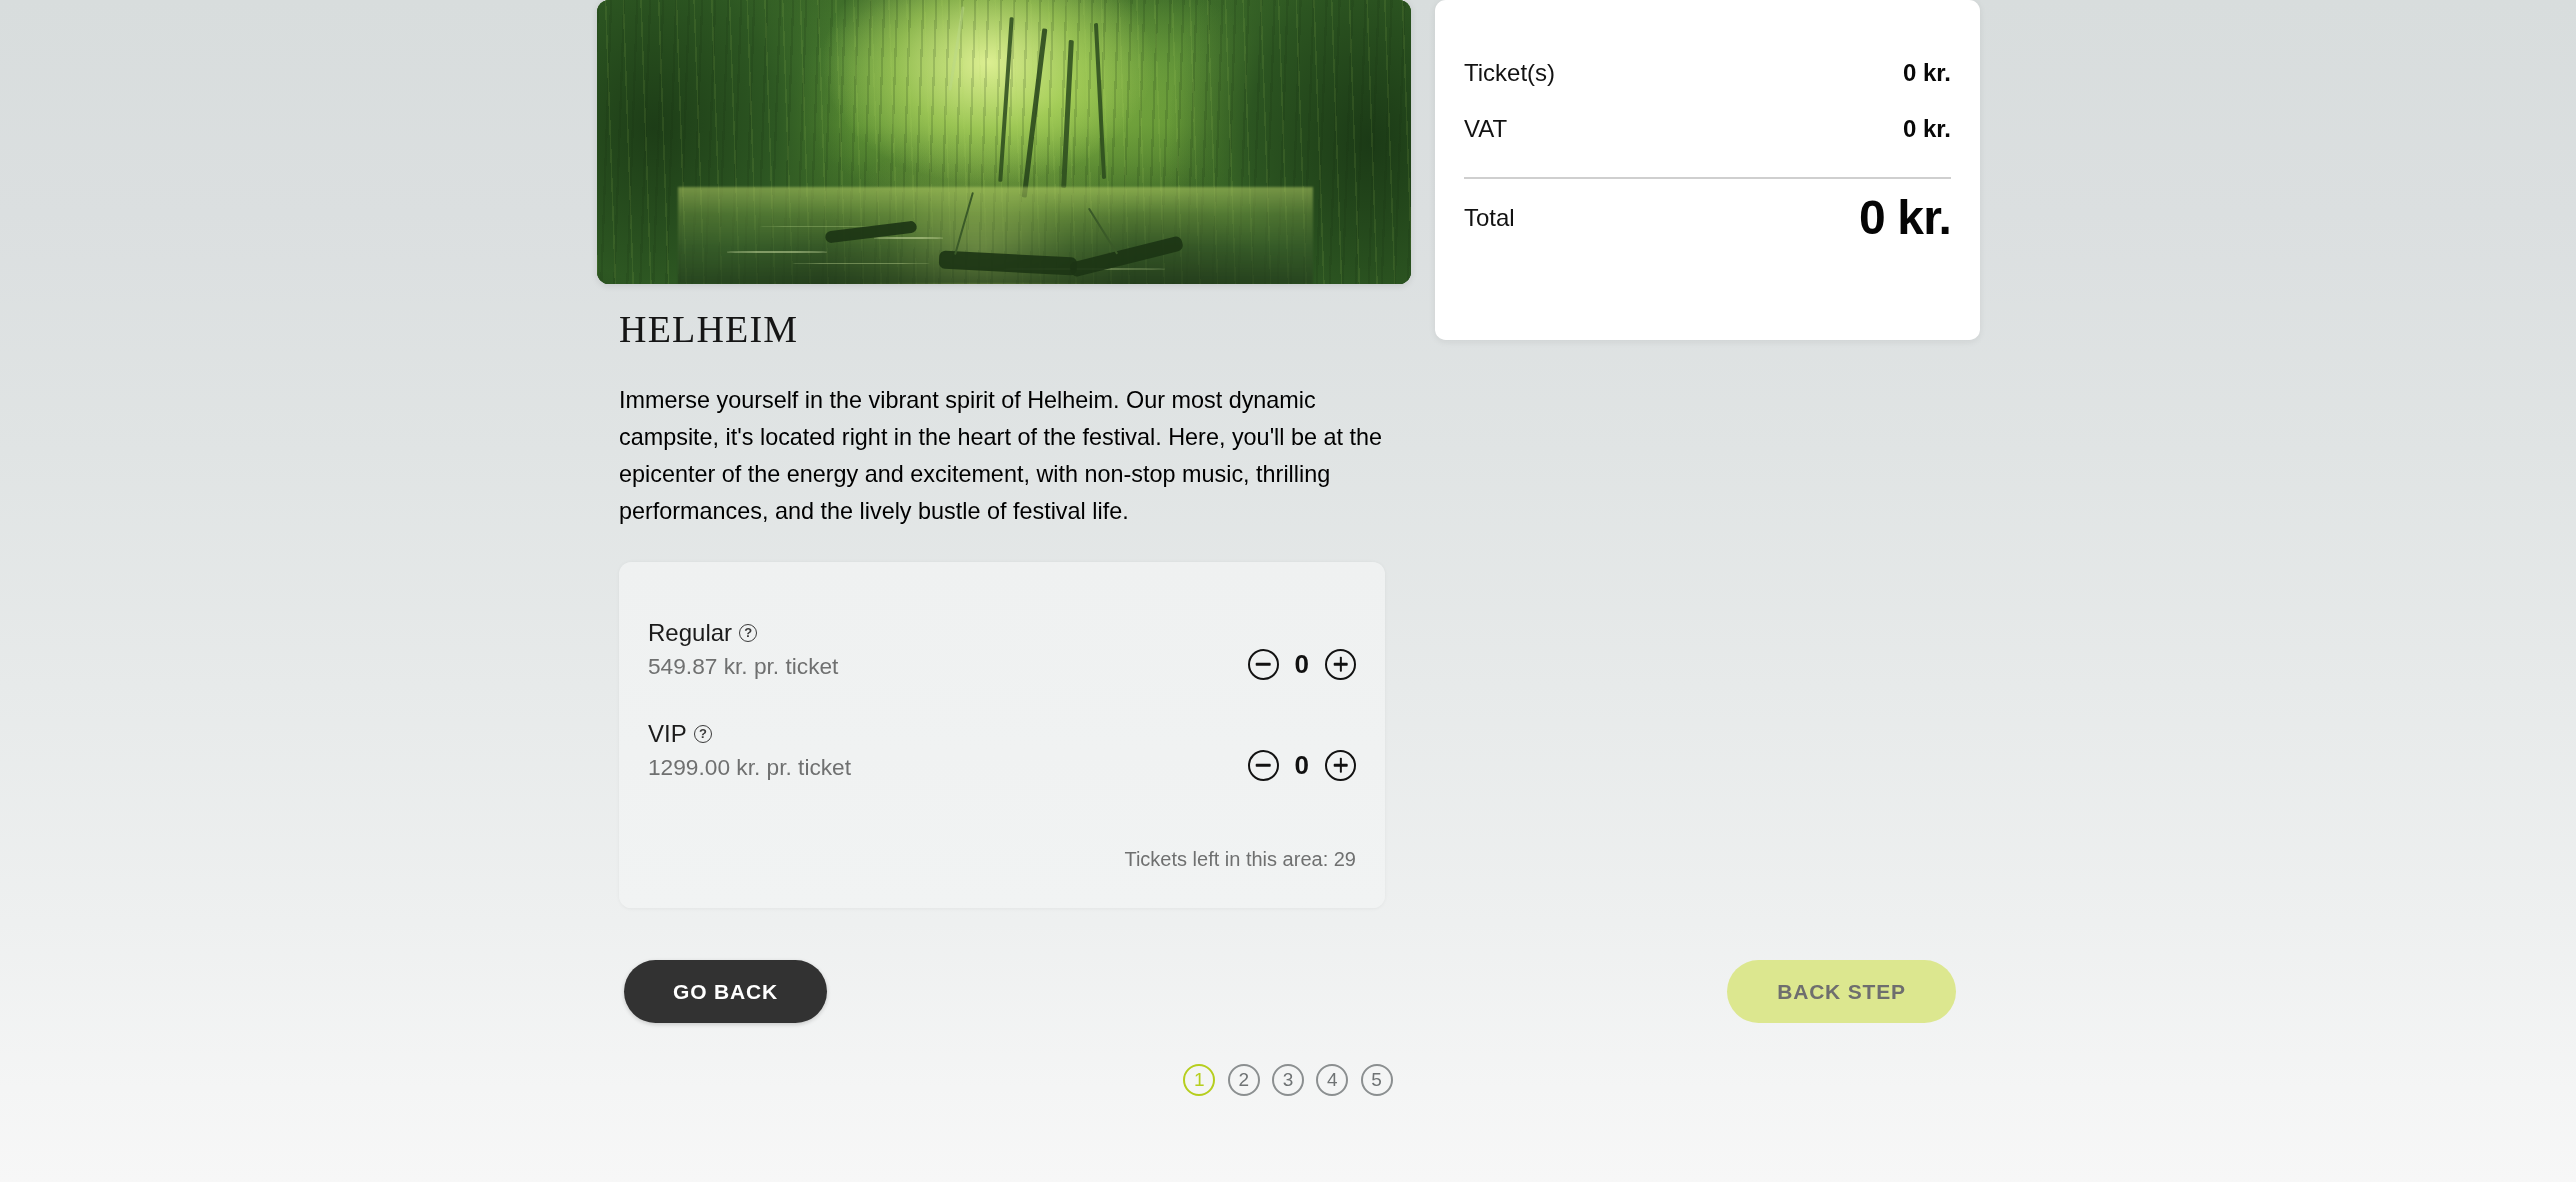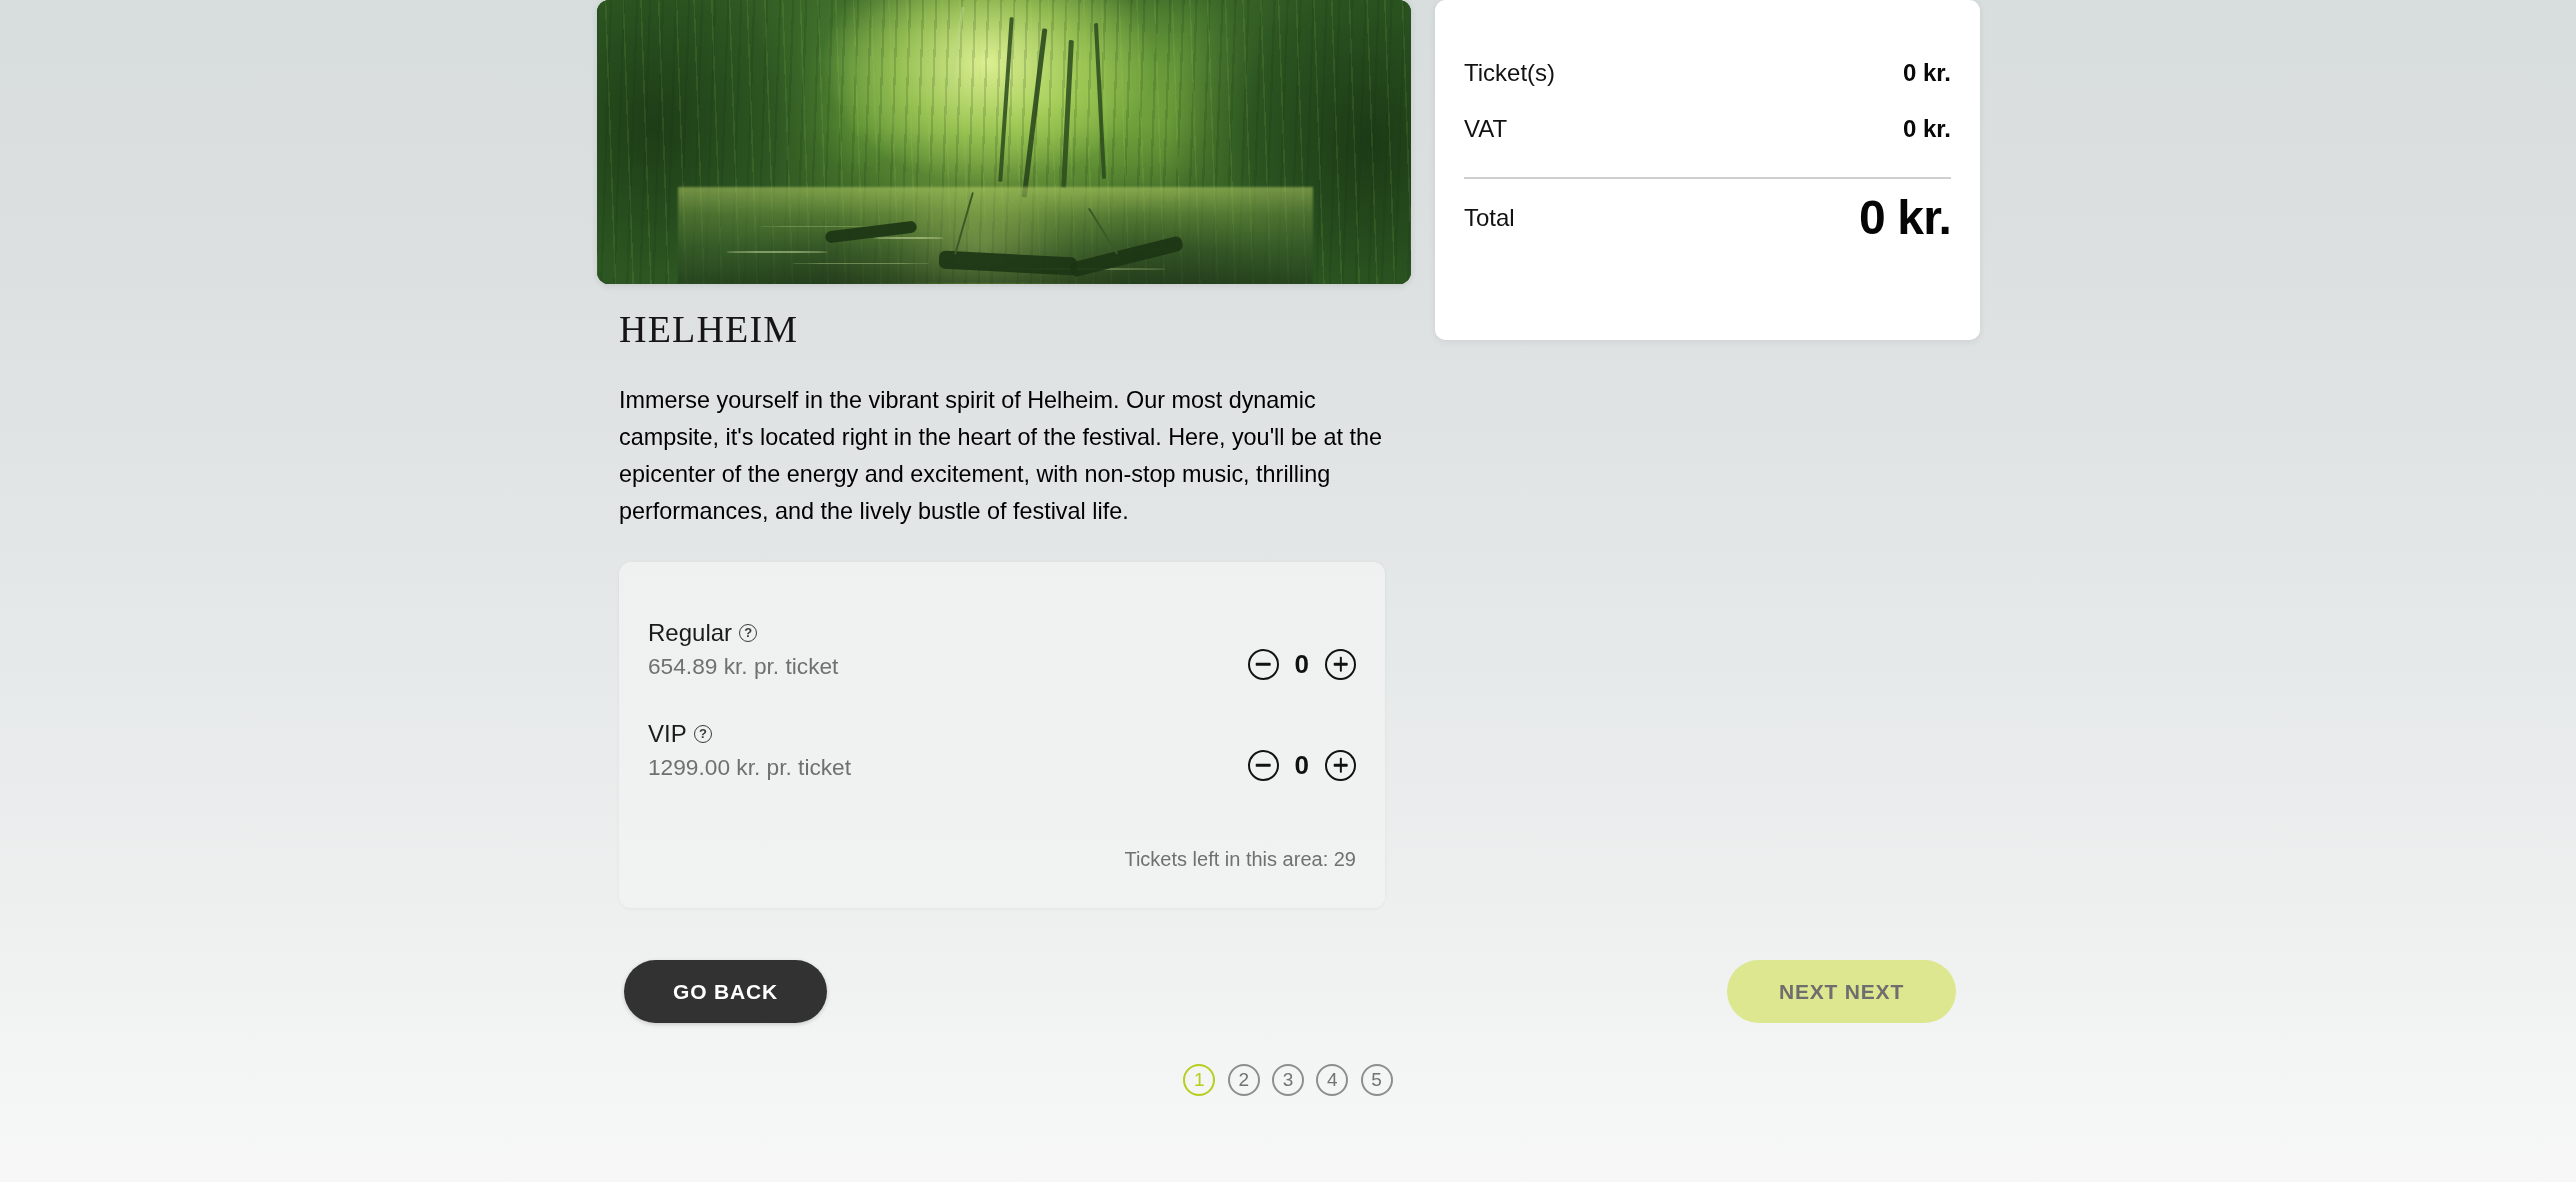--- a/index.html
+++ b/index.html
@@ -352,21 +352,21 @@
   <p class="description">Immerse yourself in the vibrant spirit of Helheim. Our most dynamic campsite, it's located right in the heart of the festival. Here, you'll be at the epicenter of the energy and excitement, with non-stop music, thrilling performances, and the lively bustle of festival life.</p>
 
   <div class="ticket-card">
 
     <div class="ticket-row">
       <div class="t-left">
         <div class="t-name-line">
           <span class="t-name">Regular</span>
           <span class="help-icon">?</span>
         </div>
-        <div class="t-price">654.89 kr. pr. ticket</div>
+        <div class="t-price">549.87 kr. pr. ticket</div>
       </div>
       <div class="stepper">
         <button class="step-btn minus"></button>
         <span class="step-count">0</span>
         <button class="step-btn plus"></button>
       </div>
     </div>
 
     <div class="ticket-row second">
       <div class="t-left">
@@ -400,21 +400,21 @@
 
     <div class="divider"></div>
 
     <div class="total-row">
       <span class="lbl">Total</span>
       <span class="val">0 kr.</span>
     </div>
   </div>
 
   <button class="btn btn-back">GO BACK</button>
-  <button class="btn btn-next">NEXT NEXT</button>
+  <button class="btn btn-next">BACK STEP</button>
 
   <div class="steps">
     <div class="step-dot active">1</div>
     <div class="step-dot">2</div>
     <div class="step-dot">3</div>
     <div class="step-dot">4</div>
     <div class="step-dot">5</div>
   </div>
 
 </div>

